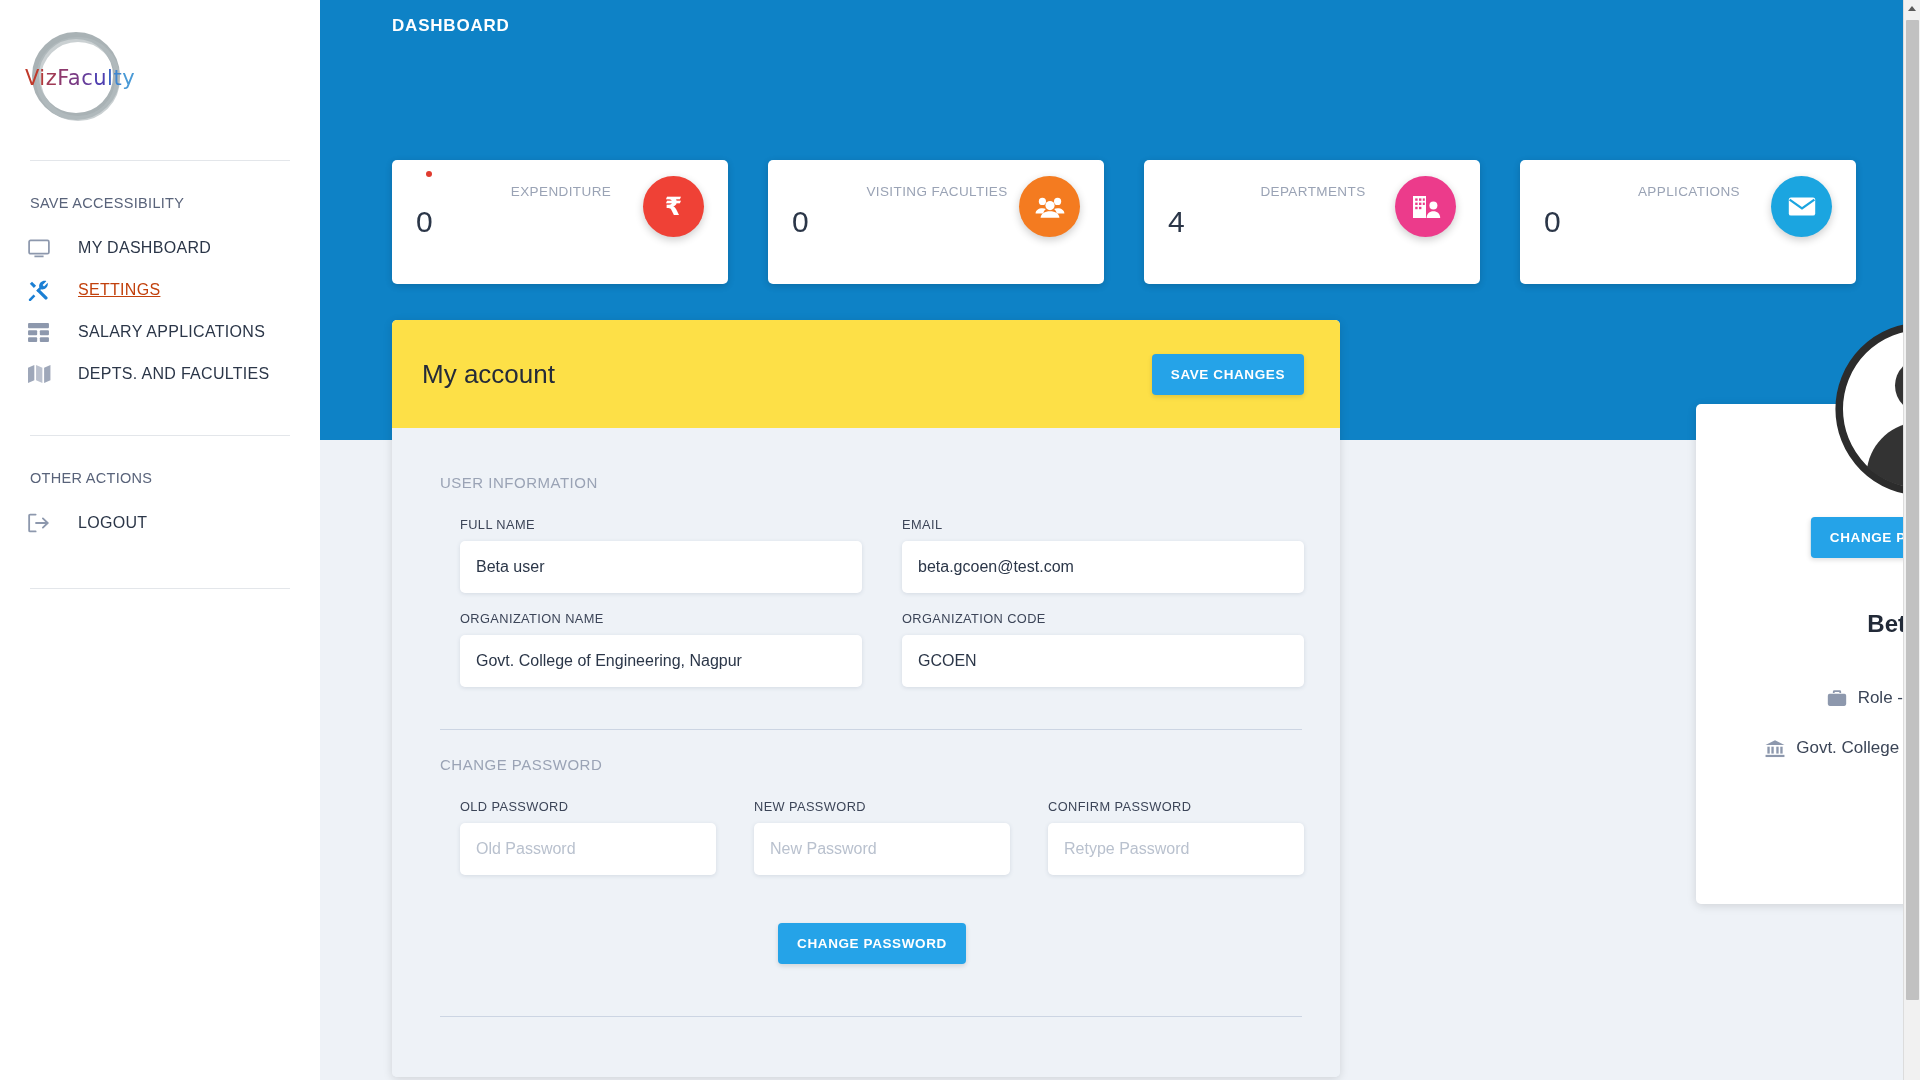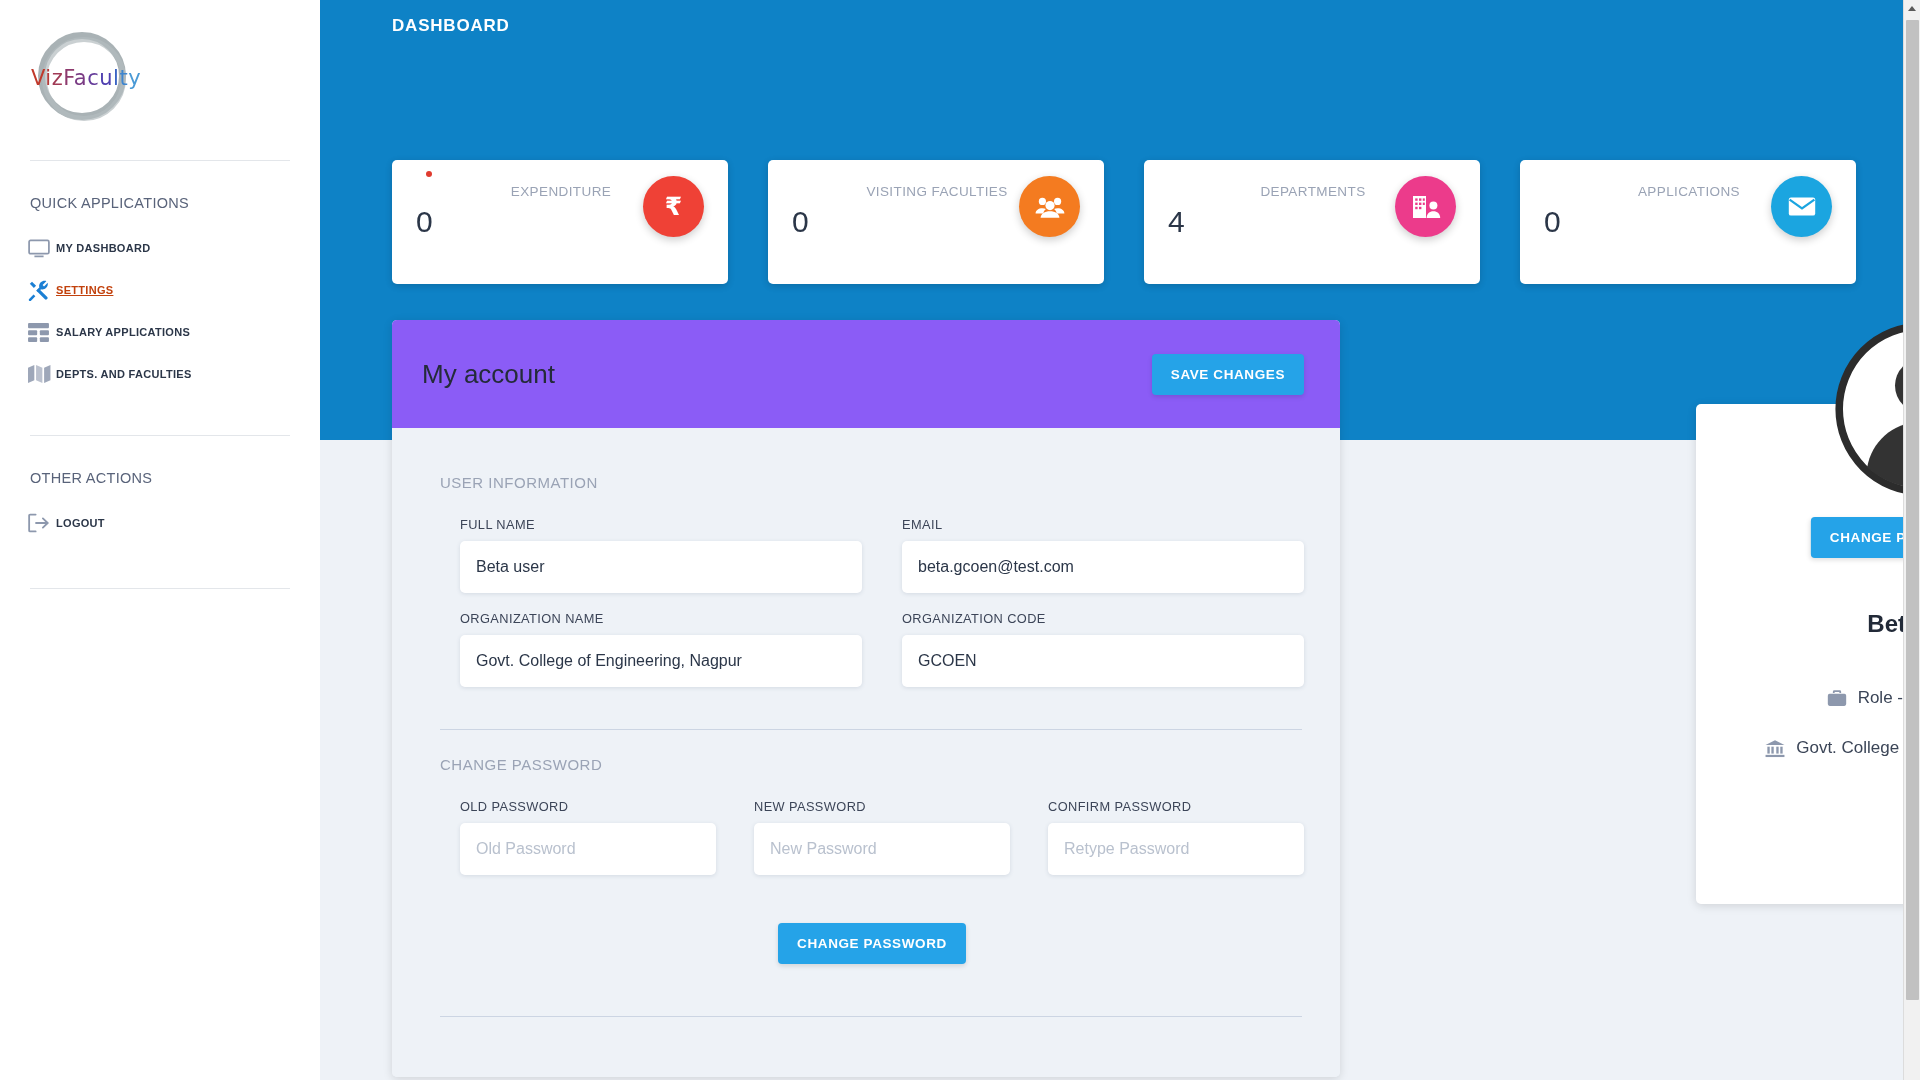--- a/index.html
+++ b/index.html
@@ -15,21 +15,21 @@
   .sidebar {
     width: 320px; flex: 0 0 320px;
     background: #ffffff;
     height: 1080px;
     position: relative;
     z-index: 5;
   }
   .logo-wrap {
     height: 160px;
     display: flex; align-items: center; justify-content: flex-start;
-    padding-left: 26px;
+    padding-left: 20px;
     text-align: center;
   }
   .logo {
     position: relative; width: 108px; height: 108px;
     display: flex; align-items: center; justify-content: center;
   }
   .logo-ring {
     position: absolute; left: 12px; top: 6px;
     width: 88px; height: 88px; border-radius: 50%;
     border: 7px solid #9aa4a8;
@@ -70,25 +70,24 @@
     cursor: pointer;
   }
   .nav-icon {
     width: 26px; height: 22px;
     flex: 0 0 26px;
     display: flex; align-items: center; justify-content: flex-start;
     color: #8d98ad;
   }
   .nav-icon svg { display: block; }
   .nav-label {
-    font-size: 11px; color: #2b3648;
+    font-size: 16px; color: #2b3648;
     letter-spacing: .3px;
-    margin-left: 2px;
+    margin-left: 24px;
     white-space: nowrap;
-    font-weight: bold;
   }
   .nav-item.active .nav-icon { color: #1b7fd4; }
   .nav-item.active .nav-label { color: #c2410c; text-decoration: underline; }
 
   .sidebar-bottom-divider { margin-top: 40px; }
 
   
   .main {
     flex: 1 1 auto;
     position: relative;
@@ -148,21 +147,21 @@
   
   .account-card {
     position: absolute; left: 72px; top: 320px;
     width: 948px;
     background: #eef2f7;
     border-radius: 5px;
     box-shadow: 0 2px 10px rgba(0,0,0,.13);
     overflow: hidden;
   }
   .account-header {
-    background: #8b5cf6;
+    background: #fde047;
     height: 108px;
     display: flex; align-items: center; justify-content: space-between;
     padding: 0 36px 0 30px;
   }
   .account-header h2 {
     font-size: 26px; font-weight: normal; color: #242b39;
   }
   .btn {
     border: none; border-radius: 4px;
     color: #fff; background: #25a3e8;
@@ -288,21 +287,21 @@
         <div class="logo-ring"></div>
         <div class="logo-ring two"></div>
         <div class="logo-text">
           <span class="c1">V</span><span class="c2">i</span><span class="c3">z</span><span class="c4">F</span><span class="c5">a</span><span class="c6">c</span><span class="c7">u</span><span class="c8">l</span><span class="c9">t</span><span class="c10">y</span>
         </div>
       </div>
     </div>
 
     <div class="side-divider"></div>
 
-    <div class="side-section-title">QUICK APPLICATIONS</div>
+    <div class="side-section-title">SAVE ACCESSIBILITY</div>
 
     <nav class="nav-list">
 
       <div class="nav-item">
         <span class="nav-icon">
           <svg width="22" height="19" viewBox="0 0 24 20" fill="none" stroke="currentColor" stroke-width="1.9">
             <rect x="1.2" y="1.2" width="21.6" height="14.5" rx="1.6"></rect>
             <line x1="7" y1="18.6" x2="17" y2="18.6"></line>
           </svg>
         </span>

